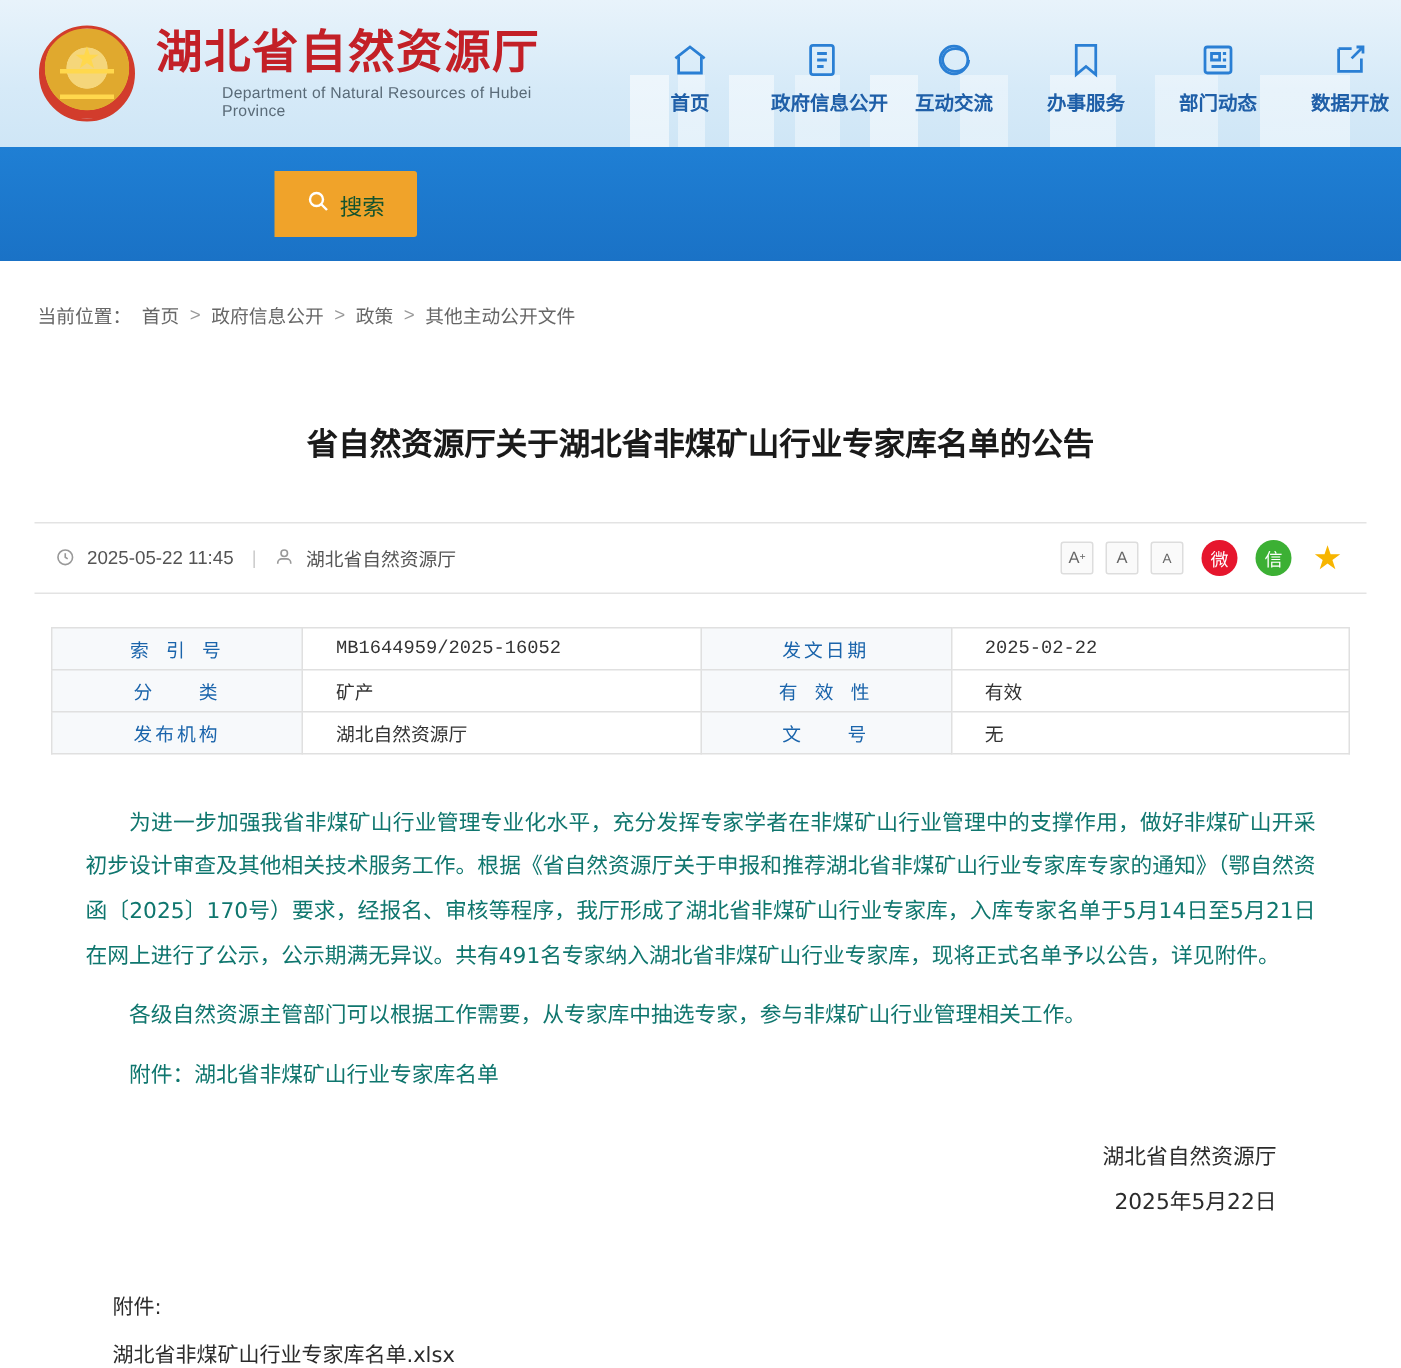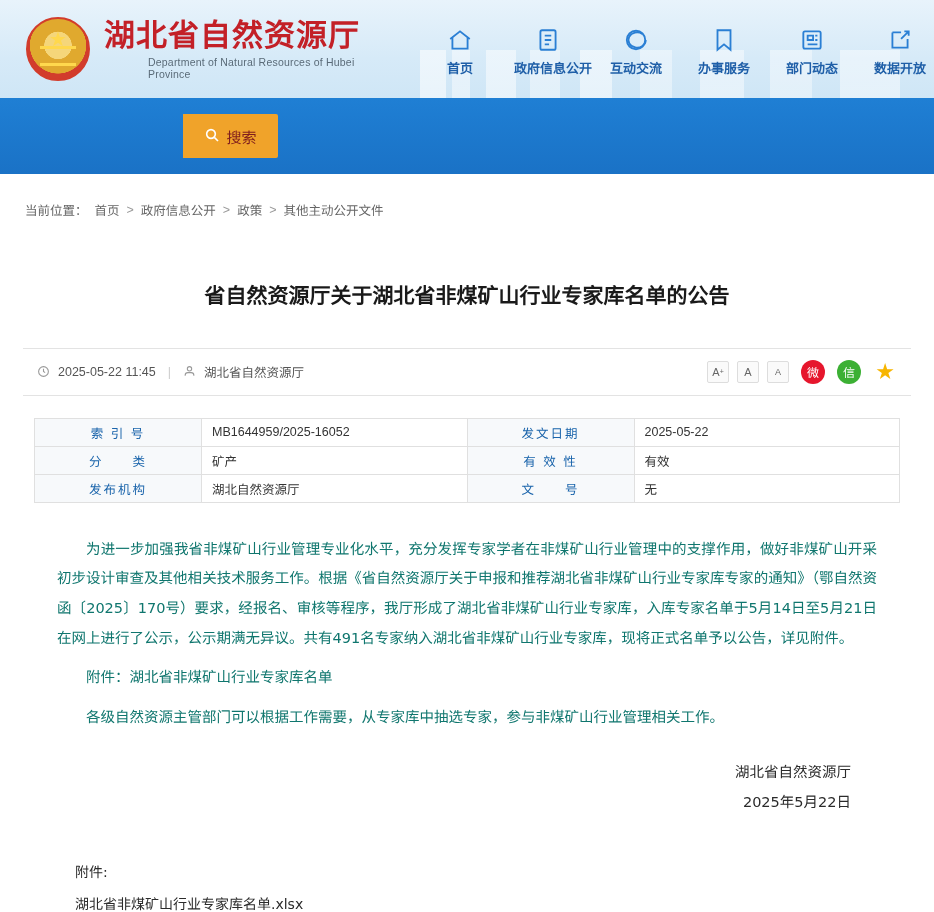--- a/index.html
+++ b/index.html
@@ -140,21 +140,21 @@
     color: #333;
     background: #fff;
     border-radius: 2px 0 0 2px;
     font-family: "Liberation Sans", "DejaVu Sans", sans-serif;
   }
   .search-input::placeholder { color: #a8a8a8; }
   .search-btn {
     width: 95px; height: 44px;
     background: #f0a32a;
     border: none;
-    color: #7f1d1d;
+    color: #14532d;
     font-size: 15px;
     display: flex;
     align-items: center;
     justify-content: center;
     gap: 6px;
     cursor: pointer;
     border-radius: 0 2px 2px 0;
     font-family: "Liberation Sans", "DejaVu Sans", sans-serif;
   }
   .search-btn svg { width: 16px; height: 16px; }
@@ -226,22 +226,23 @@
   .info-table {
     width: 866px;
     margin: 22px auto 0;
     border-collapse: collapse;
     font-size: 12.5px;
     table-layout: fixed;
   }
   .info-table td {
     border: 1px solid #e0e0e0;
     height: 28px;
-    padding: 4px 10px;
+    padding: 4px 22px;
     color: #333;
+    font-family: Liberation Mono, monospace;
   }
   .info-table td.lbl {
     background: #f7f9fb;
     text-align: center;
     color: #1a64ab;
     width: 167px;
     letter-spacing: 2px;
   }
   .info-table td.val { background: #fff; }
   
@@ -405,41 +406,41 @@
       <span class="share fav">★</span>
     </span>
   </div>
 
   <table class="info-table">
     <tbody>
       <tr>
         <td class="lbl">索 引 号</td>
         <td class="val">MB1644959/2025-16052</td>
         <td class="lbl">发文日期</td>
-        <td class="val">2025-05-22</td>
+        <td class="val">2025-02-22</td>
       </tr>
       <tr>
         <td class="lbl">分　　类</td>
         <td class="val">矿产</td>
         <td class="lbl">有 效 性</td>
         <td class="val">有效</td>
       </tr>
       <tr>
         <td class="lbl">发布机构</td>
         <td class="val">湖北自然资源厅</td>
         <td class="lbl">文　　号</td>
         <td class="val">无</td>
       </tr>
     </tbody>
   </table>
 
   <div class="body-text">
     <p>为进一步加强我省非煤矿山行业管理专业化水平，充分发挥专家学者在非煤矿山行业管理中的支撑作用，做好非煤矿山开采初步设计审查及其他相关技术服务工作。根据《省自然资源厅关于申报和推荐湖北省非煤矿山行业专家库专家的通知》（鄂自然资函〔2025〕170号）要求，经报名、审核等程序，我厅形成了湖北省非煤矿山行业专家库，入库专家名单于5月14日至5月21日在网上进行了公示，公示期满无异议。共有491名专家纳入湖北省非煤矿山行业专家库，现将正式名单予以公告，详见附件。</p>
+    <p>各级自然资源主管部门可以根据工作需要，从专家库中抽选专家，参与非煤矿山行业管理相关工作。</p>
     <p>附件：湖北省非煤矿山行业专家库名单</p>
-    <p>各级自然资源主管部门可以根据工作需要，从专家库中抽选专家，参与非煤矿山行业管理相关工作。</p>
   </div>
 
   <div class="sign">
     <div>湖北省自然资源厅</div>
     <div>2025年5月22日</div>
   </div>
 
   <div class="attach">
     <div>附件:</div>
     <a href="#">湖北省非煤矿山行业专家库名单.xlsx</a>

